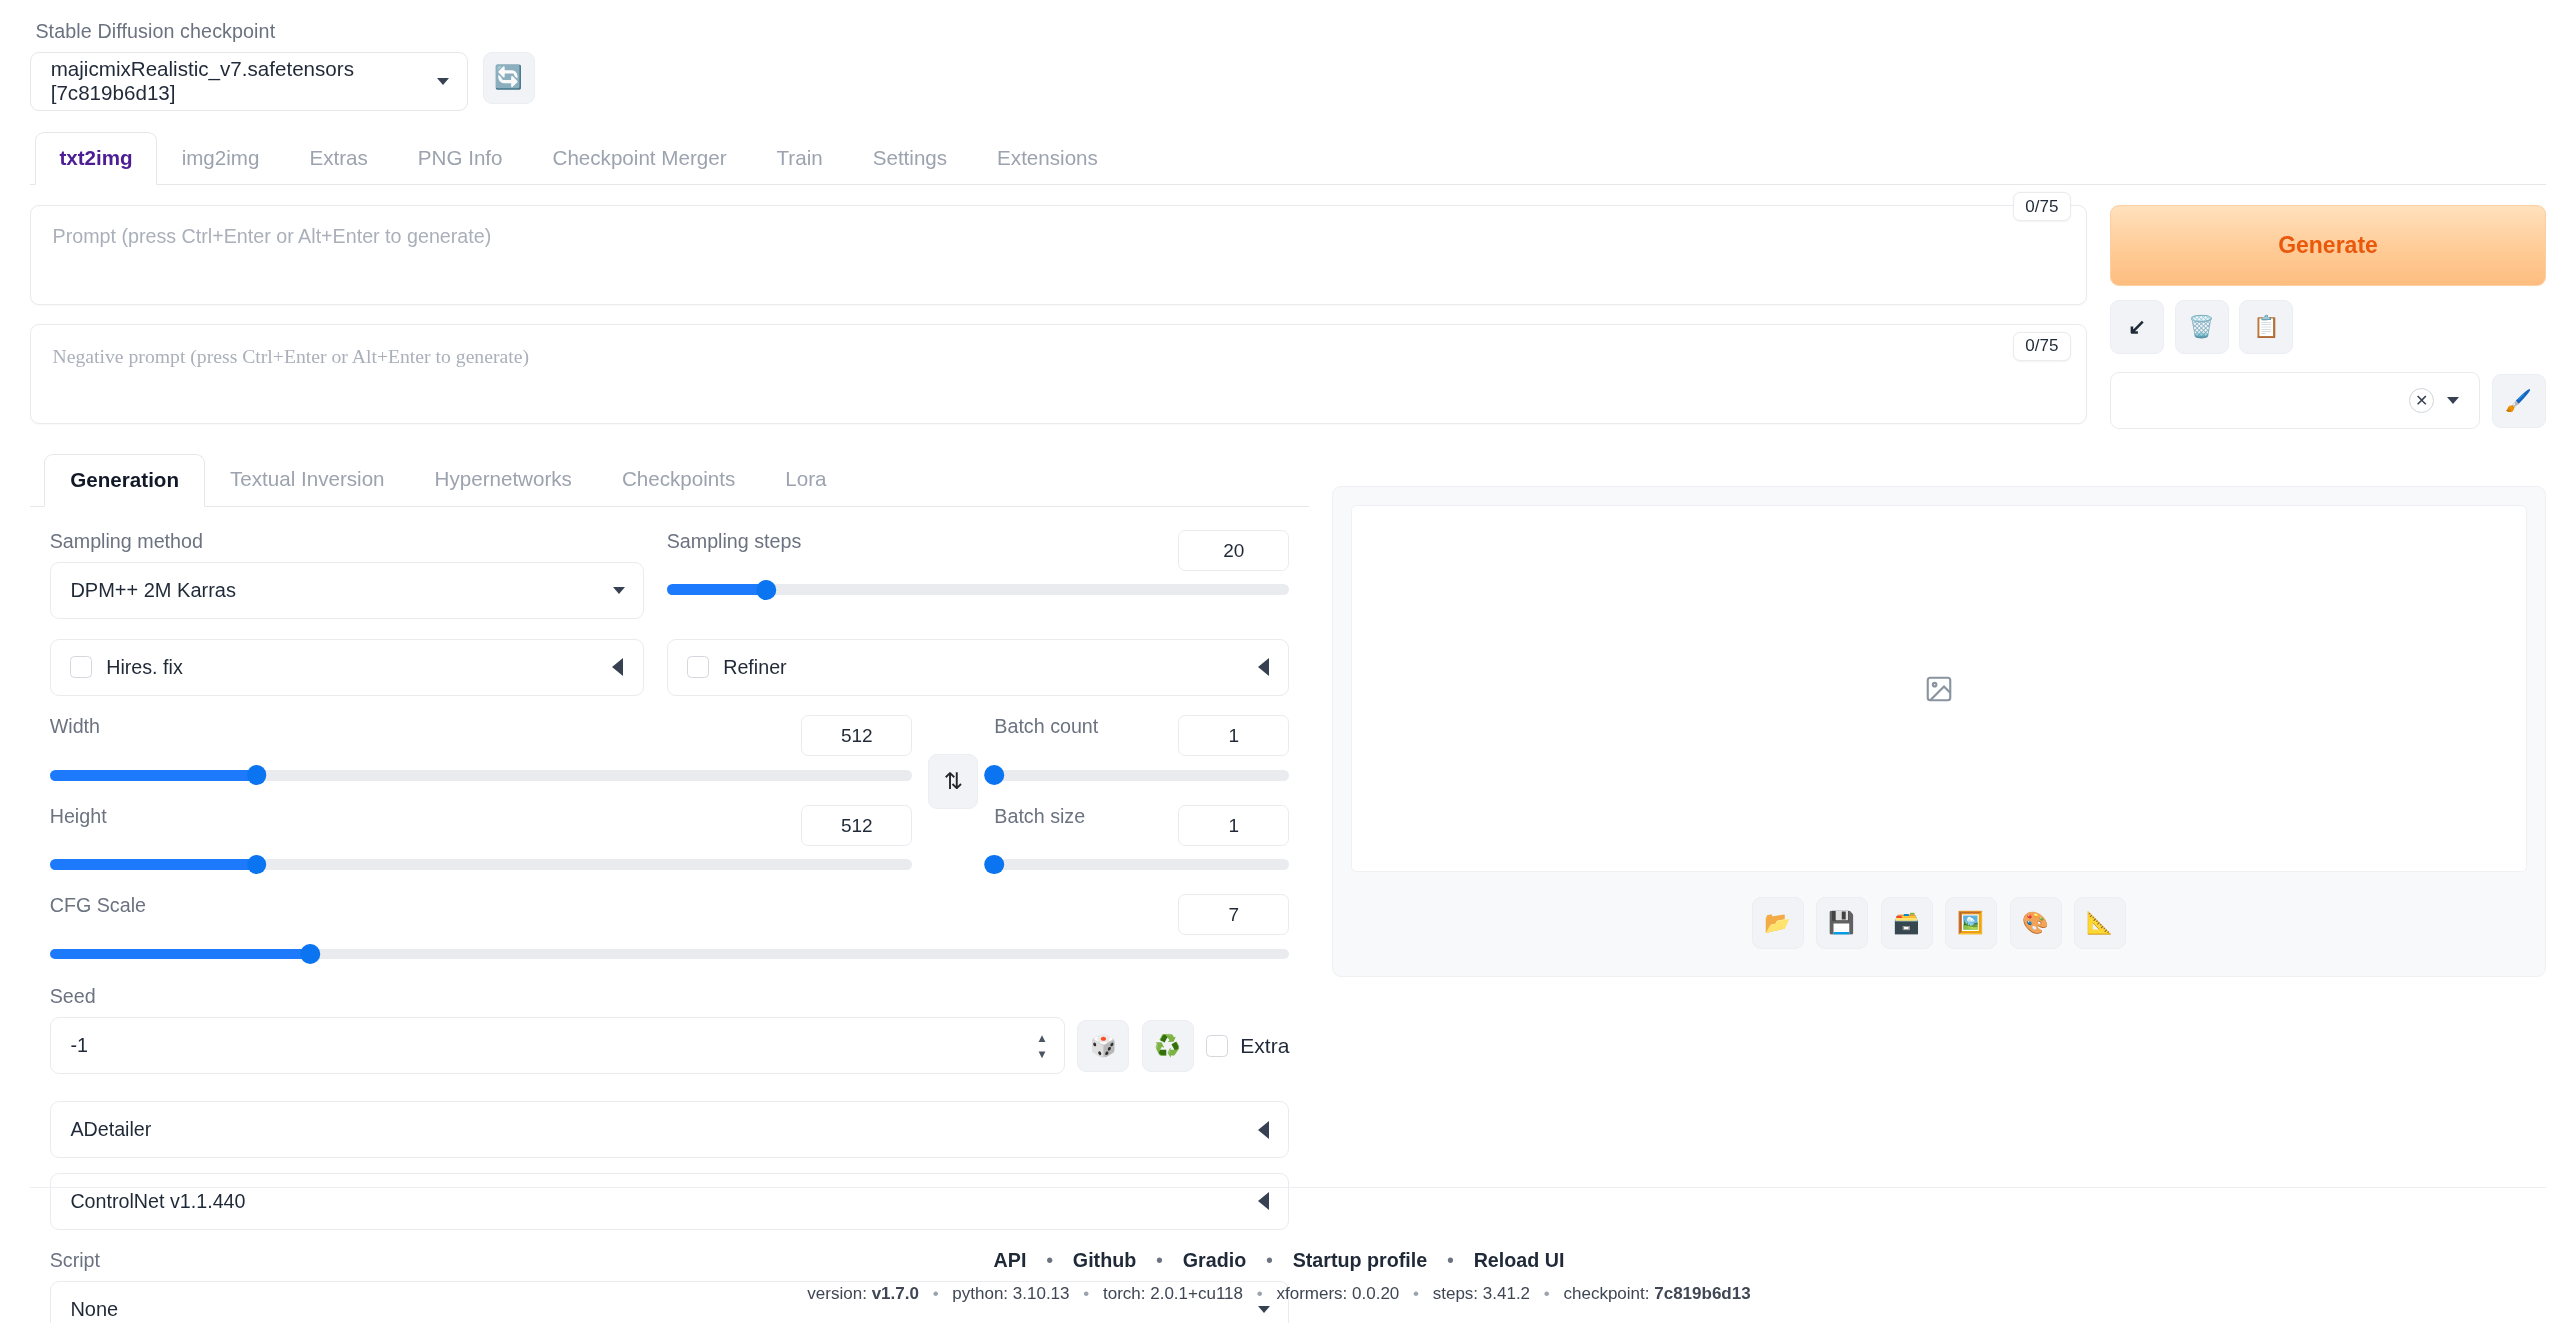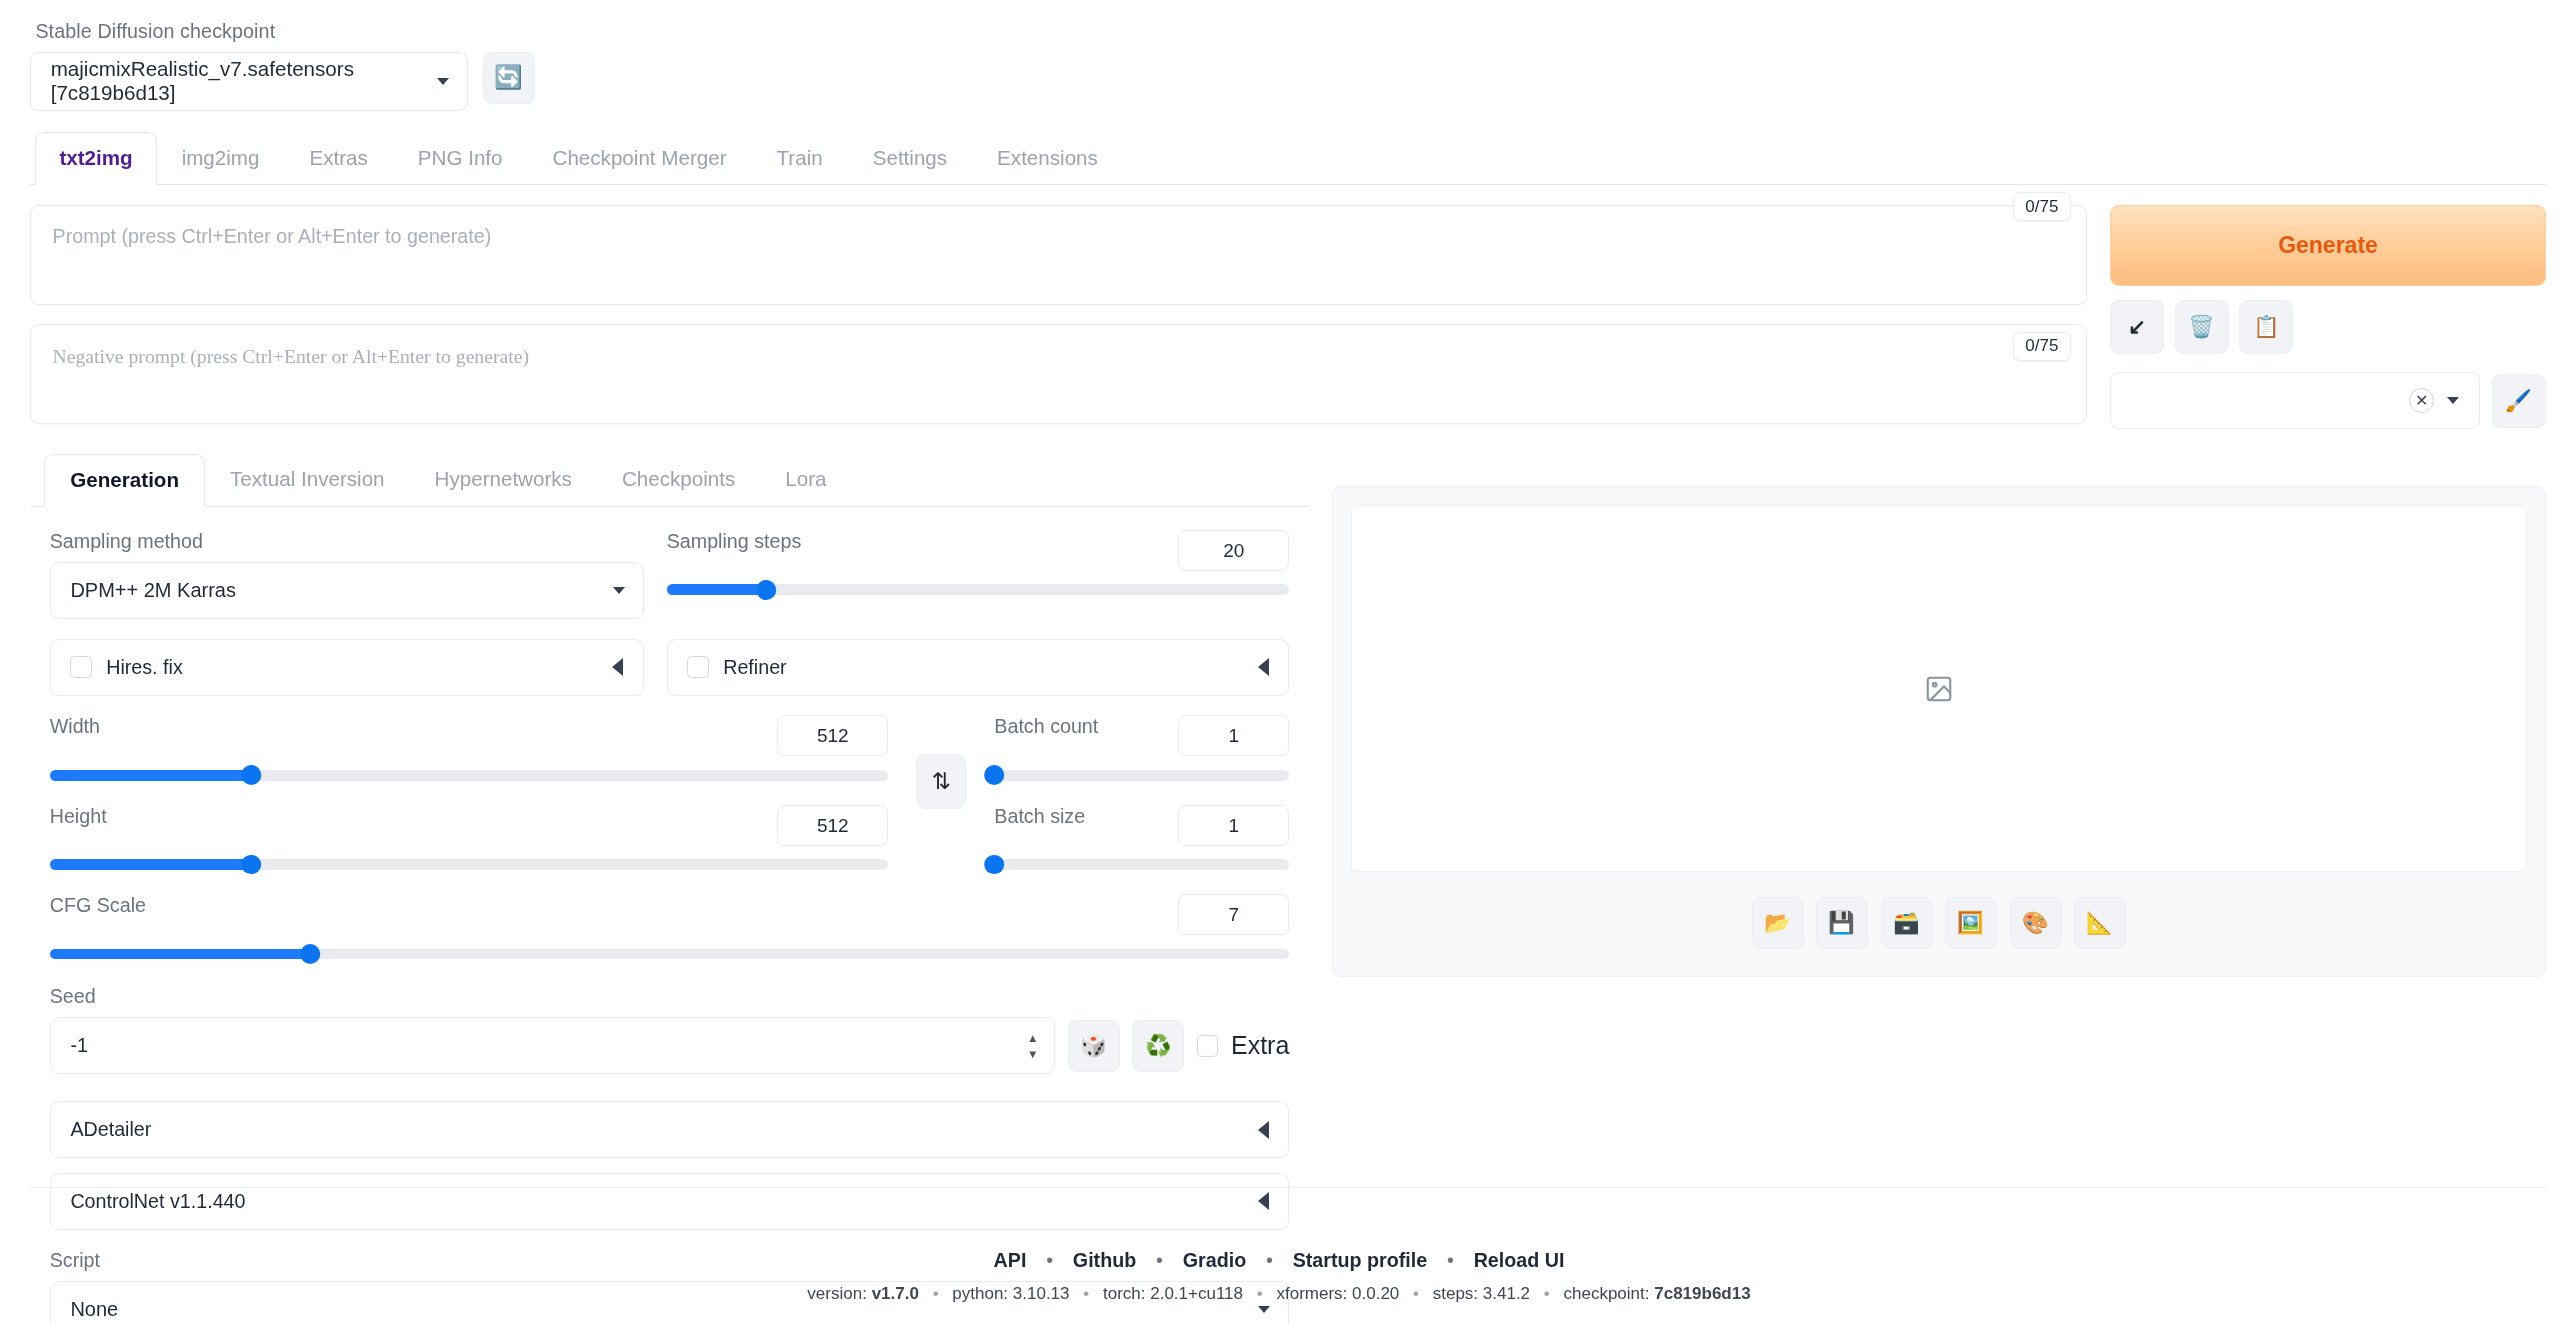--- a/index.html
+++ b/index.html
@@ -113,34 +113,34 @@
 
   .acc-box {
     height: 57px; border: 0.9px solid #e9ebef; border-radius: 9px; background: #fff;
     display: flex; align-items: center; justify-content: space-between;
     padding: 0 19.7px; font-size: 19.7px; color: #1f2937; cursor: pointer; margin-top: 14.3px;
   }
   .tri-left { width: 0; height: 0; border-top: 9.8px solid transparent; border-bottom: 9.8px solid transparent; border-right: 11.6px solid #374151; }
   .chk { width: 21.5px; height: 21.5px; border: 1.3px solid #d4d7dd; border-radius: 4.5px; background: #fff; }
   .acc-left { display: flex; align-items: center; gap: 14.3px; }
 
-  .wh-wrap { display: flex; gap: 28px; align-items: flex-start; }
+  .wh-wrap { display: flex; gap: 16px; align-items: flex-start; }
   .wh-left { flex: 1; }
   .swap-btn { width: 50px; height: 55px; margin-top: 39px; font-size: 23px; }
   .wh-right { flex: 0 0 295px; }
 
   .seed-row { display: flex; gap: 12.5px; align-items: center; margin-top: 3.6px; }
   .seed-input {
     flex: 1; height: 57px; border: 0.9px solid #e9ebef; border-radius: 9px; background: #fff;
     display: flex; align-items: center; justify-content: space-between; padding: 0 16px 0 19.7px;
     font-size: 19.7px; color: #1f2937; cursor: text;
   }
   .spin { display: flex; flex-direction: column; gap: 3.6px; color: #4b5563; font-size: 11.6px; line-height: 1; }
   .seed-btn { width: 52px; height: 52px; font-size: 21.5px; }
-  .extra-lbl { font-size: 25px; color: #1f2937; }
+  .extra-lbl { font-size: 21px; color: #1f2937; }
 
   
   .out-card { border: 0.9px solid #eef0f3; border-radius: 9px; background: #f8f9fb; padding: 18px; margin-top: 32px; }
   .out-canvas {
     height: 367px; background: #fff; border: 0.9px solid #eef0f3; border-radius: 5.4px;
     display: flex; align-items: center; justify-content: center;
   }
   .out-tools { display: flex; gap: 12.5px; justify-content: center; margin-top: 25px; padding-bottom: 9px; }
   .out-tools .emoji-btn { width: 52px; height: 52px; font-size: 21.5px; background: #f1f3f6; }
 

